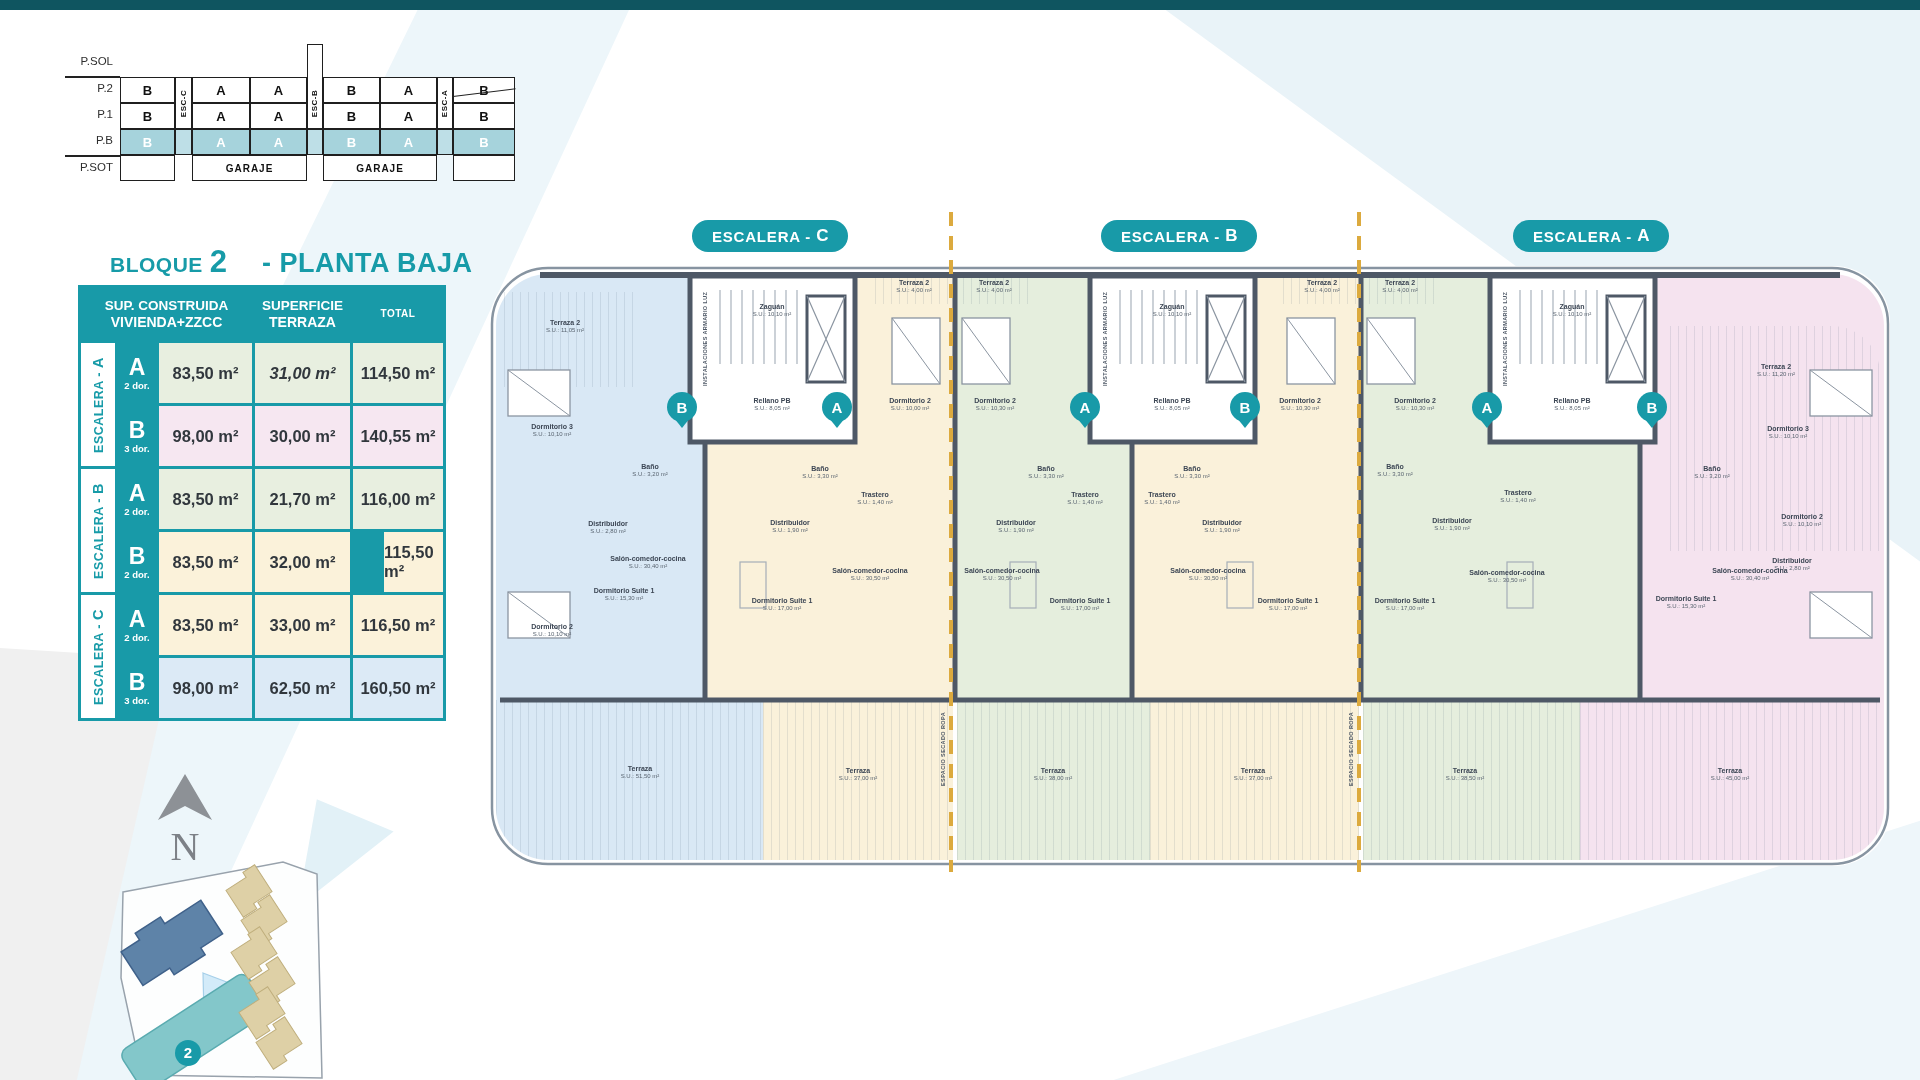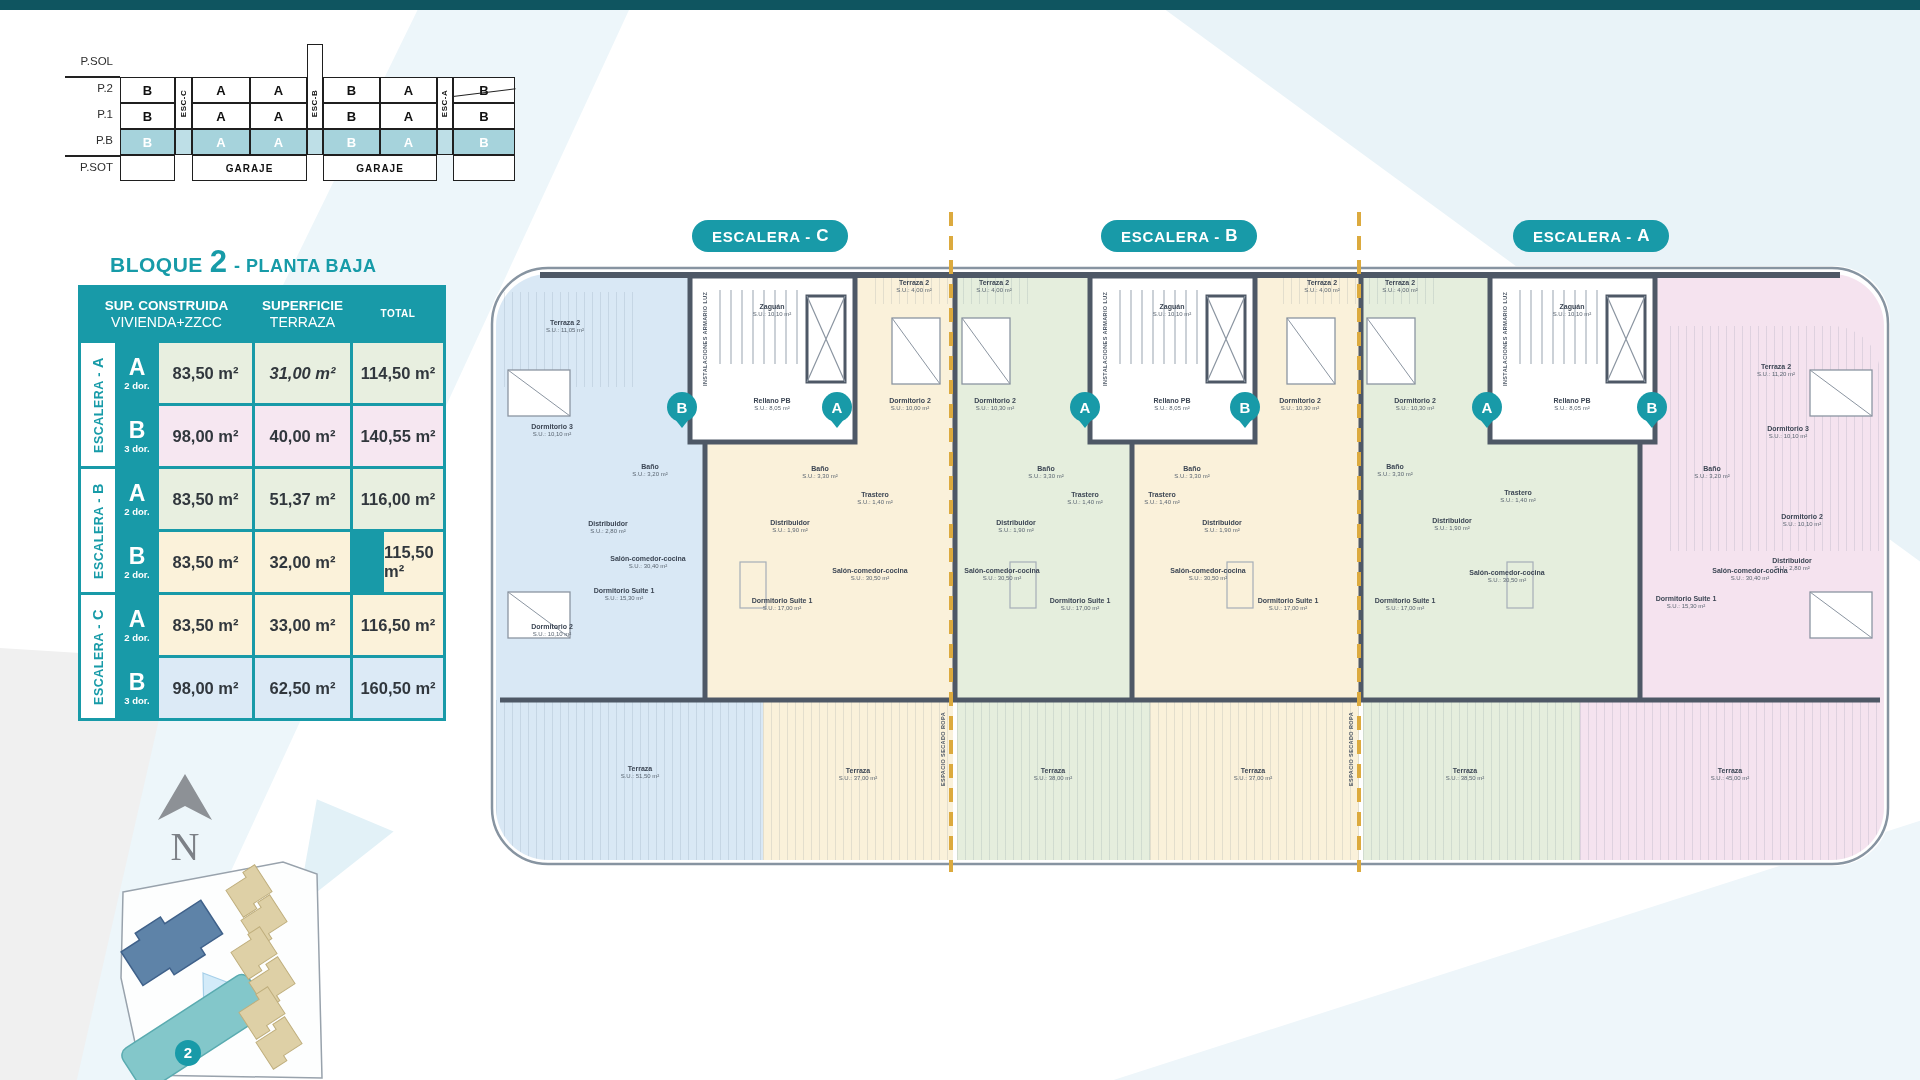--- a/index.html
+++ b/index.html
@@ -22,26 +22,26 @@
   .sec .esclab span{transform:rotate(-90deg);font-size:8px;font-weight:800;color:#111;white-space:nowrap;letter-spacing:.5px;}
   .sec .gar{font-size:10px;font-weight:600;letter-spacing:1px;}
   .sec .flab{position:absolute;left:-62px;width:55px;text-align:right;font-size:11.5px;color:#2e2e2e;}
   .sec .hline{position:absolute;left:-55px;width:55px;height:1.5px;background:#222;}
   .sec .roof{position:absolute;left:333px;top:19px;width:63px;height:0;border-top:1.6px solid #222;transform:rotate(-7deg);transform-origin:left center;}
 
   
   .btitle{position:absolute;left:110px;top:244px;z-index:3;display:flex;align-items:baseline;gap:7px;color:#179ba8;}
   .btitle .t1{font-size:21px;font-weight:700;letter-spacing:.5px;}
   .btitle .t2{font-size:31px;font-weight:800;}
-  .btitle .t3{font-size:18px;font-weight:700;letter-spacing:.5px;}
+  .btitle .t3{font-size:27px;font-weight:700;letter-spacing:.5px;margin-left:28px;}
   .btable{position:absolute;left:78px;top:285px;z-index:3;background:#189aa8;padding:3px;display:grid;
           grid-template-columns:34px 38px 93px 95px 90px;grid-template-rows:52px repeat(6,60px);gap:3px;}
   .btable .hc{background:#189aa8;color:#fff;display:flex;flex-direction:column;align-items:center;justify-content:center;line-height:1.15;}
   .btable .hc .l1{font-size:13.5px;font-weight:600;}
-  .btable .hc .l2{font-size:14px;font-weight:400;}
+  .btable .hc .l2{font-size:14px;font-weight:700;}
   .btable .hc .lt{font-size:10px;font-weight:800;letter-spacing:.5px;}
   .btable .grp{background:#ffffff;display:flex;align-items:center;justify-content:center;}
   .btable .grp span{transform:rotate(-90deg);white-space:nowrap;color:#179ba8;font-size:12.5px;font-weight:700;letter-spacing:.5px;}
   .btable .grp b{font-size:14.5px;font-weight:800;}
   .btable .ub{background:#189aa8;color:#fff;display:flex;flex-direction:column;align-items:center;justify-content:center;line-height:1;}
   .btable .ub .ltr{font-size:23px;font-weight:800;}
   .btable .ub .dr{font-size:9.5px;font-weight:600;margin-top:2px;}
   .btable .vc{display:flex;align-items:center;justify-content:center;font-size:16.5px;font-weight:700;color:#31373d;}
   .bg-green{background:#e8efe0;} .bg-pink{background:#f6e7f1;} .bg-cream{background:#fbf2da;} .bg-blue{background:#dceaf6;}
 
@@ -168,29 +168,29 @@
       </div>
   <div class="vc bg-green" style="grid-column:3;grid-row:2;">83,50 m²</div>
   <div class="vc bg-green" style="grid-column:4;grid-row:2;font-style:italic;">31,00 m²</div>
   <div class="vc bg-green" style="grid-column:5;grid-row:2;">114,50 m²</div>
 
   <div class="ub" style="grid-column:2;grid-row:3;">
         <span class="ltr">B</span>
         <span class="dr">3 dor.</span>
       </div>
   <div class="vc bg-pink" style="grid-column:3;grid-row:3;">98,00 m²</div>
-  <div class="vc bg-pink" style="grid-column:4;grid-row:3;">40,00 m²</div>
+  <div class="vc bg-pink" style="grid-column:4;grid-row:3;">30,00 m²</div>
   <div class="vc bg-pink" style="grid-column:5;grid-row:3;">140,55 m²</div>
 
   <div class="ub" style="grid-column:2;grid-row:4;">
         <span class="ltr">A</span>
         <span class="dr">2 dor.</span>
       </div>
   <div class="vc bg-green" style="grid-column:3;grid-row:4;">83,50 m²</div>
-  <div class="vc bg-green" style="grid-column:4;grid-row:4;">51,37 m²</div>
+  <div class="vc bg-green" style="grid-column:4;grid-row:4;">21,70 m²</div>
   <div class="vc bg-green" style="grid-column:5;grid-row:4;">116,00 m²</div>
 
   <div class="ub" style="grid-column:2;grid-row:5;">
         <span class="ltr">B</span>
         <span class="dr">2 dor.</span>
       </div>
   <div class="vc bg-cream" style="grid-column:3;grid-row:5;">83,50 m²</div>
   <div class="vc bg-cream" style="grid-column:4;grid-row:5;">32,00 m²</div>
   <div class="vc bg-cream" style="grid-column:5;grid-row:5;margin-left:31px;">115,50 m²</div>
 

